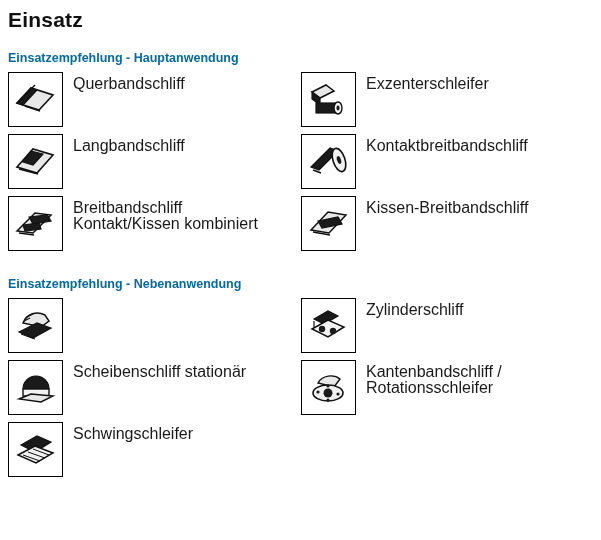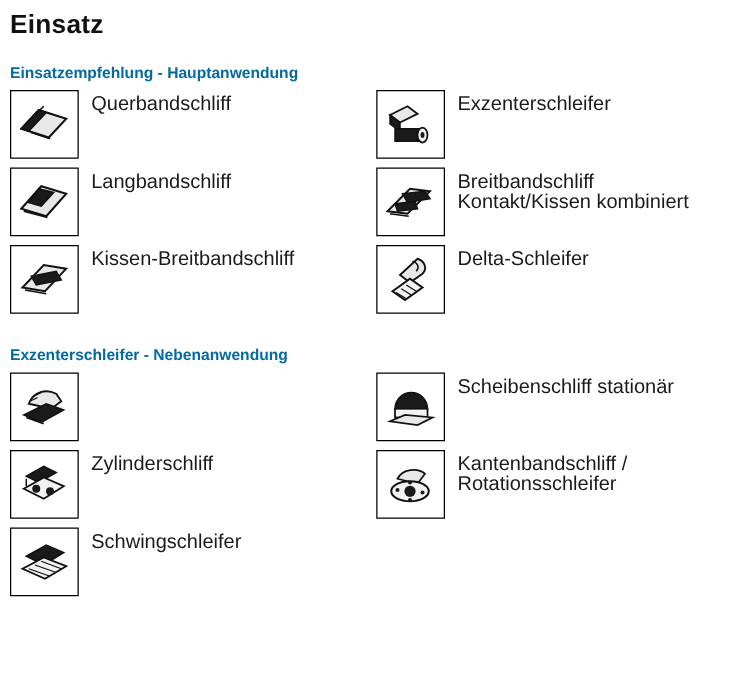--- a/index.html
+++ b/index.html
@@ -110,20 +110,31 @@
       <div class="icon-box">
         <svg width="49" height="49" viewBox="0 0 49 49">
           <polygon points="6,30 22,12 42,18 26,36" fill="#e8e8e8" stroke="#111" stroke-width="1.6"></polygon>
           <polygon points="20,14 32,17 22,28 12,25" fill="#1a1a1a" stroke="#111" stroke-width="1.2"></polygon>
           <line x1="8" y1="32" x2="27" y2="37" stroke="#111" stroke-width="1.4"></line>
         </svg>
       </div>
       <div class="cell-label">Langbandschliff</div>
     </div>
 
+    <div class="cell">
+      <div class="icon-box">
+        <svg width="49" height="49" viewBox="0 0 49 49">
+          <polygon points="7,30 26,11 34,14 15,33" fill="#1a1a1a" stroke="#111" stroke-width="1.2"></polygon>
+          <ellipse cx="35" cy="23" rx="6" ry="12" transform="rotate(-18 35 23)" fill="#f2f2f2" stroke="#111" stroke-width="1.6"></ellipse>
+          <ellipse cx="35" cy="23" rx="2" ry="4" transform="rotate(-18 35 23)" fill="#1a1a1a"></ellipse>
+          <line x1="9" y1="33" x2="17" y2="36" stroke="#111" stroke-width="1.4"></line>
+        </svg>
+      </div>
+      <div class="cell-label">Kontaktbreitbandschliff</div>
+    </div>
 
     <div class="cell">
       <div class="icon-box">
         <svg width="49" height="49" viewBox="0 0 49 49">
           <polygon points="6,32 24,14 40,16 22,34" fill="#e8e8e8" stroke="#111" stroke-width="1.5"></polygon>
           <path d="M18,18 L36,16 L40,22 L22,25 Z" fill="#1a1a1a" stroke="#111" stroke-width="1.2"></path>
           <path d="M12,26 L28,24 L30,30 L14,32 Z" fill="#1a1a1a" stroke="#111" stroke-width="1.2"></path>
           <line x1="8" y1="34" x2="23" y2="36" stroke="#111" stroke-width="1.4"></line>
         </svg>
       </div>
@@ -134,73 +145,60 @@
       <div class="icon-box">
         <svg width="49" height="49" viewBox="0 0 49 49">
           <polygon points="7,31 24,13 42,16 25,34" fill="#e8e8e8" stroke="#111" stroke-width="1.5"></polygon>
           <path d="M14,22 L34,18 L38,25 L18,29 Z" fill="#1a1a1a" stroke="#111" stroke-width="1.2"></path>
           <line x1="9" y1="33" x2="26" y2="36" stroke="#111" stroke-width="1.4"></line>
         </svg>
       </div>
       <div class="cell-label">Kissen-Breitbandschliff</div>
     </div>
 
-    <div class="cell">
-      <div class="icon-box">
-        <svg width="49" height="49" viewBox="0 0 49 49">
-          <path d="M30,8 C36,10 38,16 34,20 L24,27 L16,21 Z" fill="#e8e8e8" stroke="#111" stroke-width="1.5"></path>
-          <polygon points="10,34 24,24 34,31 20,41" fill="#f2f2f2" stroke="#111" stroke-width="1.6"></polygon>
-          <line x1="13" y1="35" x2="21" y2="40" stroke="#111" stroke-width="1"></line>
-          <line x1="17" y1="32" x2="25" y2="37" stroke="#111" stroke-width="1"></line>
-          <line x1="21" y1="29" x2="29" y2="34" stroke="#111" stroke-width="1"></line>
-          <path d="M26,10 C30,11 32,15 29,18" fill="none" stroke="#111" stroke-width="1.2"></path>
-        </svg>
-      </div>
-      <div class="cell-label">Delta-Schleifer</div>
-    </div>
 
   </div>
 
-  <div class="section-title">Exzenterschleifer - Nebenanwendung</div>
+  <div class="section-title">Einsatzempfehlung - Nebenanwendung</div>
   <div class="grid">
 
     <div class="cell">
       <div class="icon-box">
         <svg width="49" height="49" viewBox="0 0 49 49">
           <path d="M12,22 C16,12 26,10 34,14 L38,20 L30,26 Z" fill="#e8e8e8" stroke="#111" stroke-width="1.5"></path>
           <polygon points="8,31 26,22 40,27 22,37" fill="#1a1a1a" stroke="#111" stroke-width="1.2"></polygon>
           <line x1="13" y1="20" x2="19" y2="17" stroke="#111" stroke-width="1.1"></line>
           <line x1="16" y1="16" x2="22" y2="13" stroke="#111" stroke-width="1.1"></line>
           <line x1="10" y1="33" x2="24" y2="38" stroke="#111" stroke-width="1.3"></line>
         </svg>
       </div>
     </div>
 
     <div class="cell">
       <div class="icon-box">
         <svg width="49" height="49" viewBox="0 0 49 49">
-          <path d="M12,26 A13,13 0 0 1 38,26 Z" fill="#1a1a1a" stroke="#111" stroke-width="1.2"></path>
-          <rect x="12" y="26" width="26" height="7" fill="#f2f2f2" stroke="#111" stroke-width="1.4"></rect>
-          <polygon points="8,36 20,31 42,33 30,39" fill="#e8e8e8" stroke="#111" stroke-width="1.4"></polygon>
-        </svg>
-      </div>
-      <div class="cell-label">Scheibenschliff stationär</div>
-    </div>
-
-    <div class="cell">
-      <div class="icon-box">
-        <svg width="49" height="49" viewBox="0 0 49 49">
           <polygon points="10,18 24,10 34,15 20,23" fill="#1a1a1a" stroke="#111" stroke-width="1.2"></polygon>
           <polygon points="8,28 24,19 40,26 24,36" fill="#f2f2f2" stroke="#111" stroke-width="1.5"></polygon>
           <circle cx="18" cy="28" r="3.2" fill="#1a1a1a"></circle>
           <circle cx="29" cy="30" r="3.2" fill="#1a1a1a"></circle>
           <line x1="10" y1="20" x2="10" y2="26" stroke="#111" stroke-width="1.2"></line>
         </svg>
       </div>
       <div class="cell-label">Zylinderschliff</div>
+    </div>
+
+    <div class="cell">
+      <div class="icon-box">
+        <svg width="49" height="49" viewBox="0 0 49 49">
+          <path d="M12,26 A13,13 0 0 1 38,26 Z" fill="#1a1a1a" stroke="#111" stroke-width="1.2"></path>
+          <rect x="12" y="26" width="26" height="7" fill="#f2f2f2" stroke="#111" stroke-width="1.4"></rect>
+          <polygon points="8,36 20,31 42,33 30,39" fill="#e8e8e8" stroke="#111" stroke-width="1.4"></polygon>
+        </svg>
+      </div>
+      <div class="cell-label">Scheibenschliff stationär</div>
     </div>
 
     <div class="cell">
       <div class="icon-box">
         <svg width="49" height="49" viewBox="0 0 49 49">
           <path d="M14,20 C18,12 30,11 36,16 L30,24 Z" fill="#e8e8e8" stroke="#111" stroke-width="1.4"></path>
           <ellipse cx="24" cy="30" rx="15" ry="8" fill="#f2f2f2" stroke="#111" stroke-width="1.6"></ellipse>
           <circle cx="24" cy="30" r="4.5" fill="#1a1a1a"></circle>
           <circle cx="14" cy="29" r="1.6" fill="#1a1a1a"></circle>
           <circle cx="34" cy="31" r="1.6" fill="#1a1a1a"></circle>

